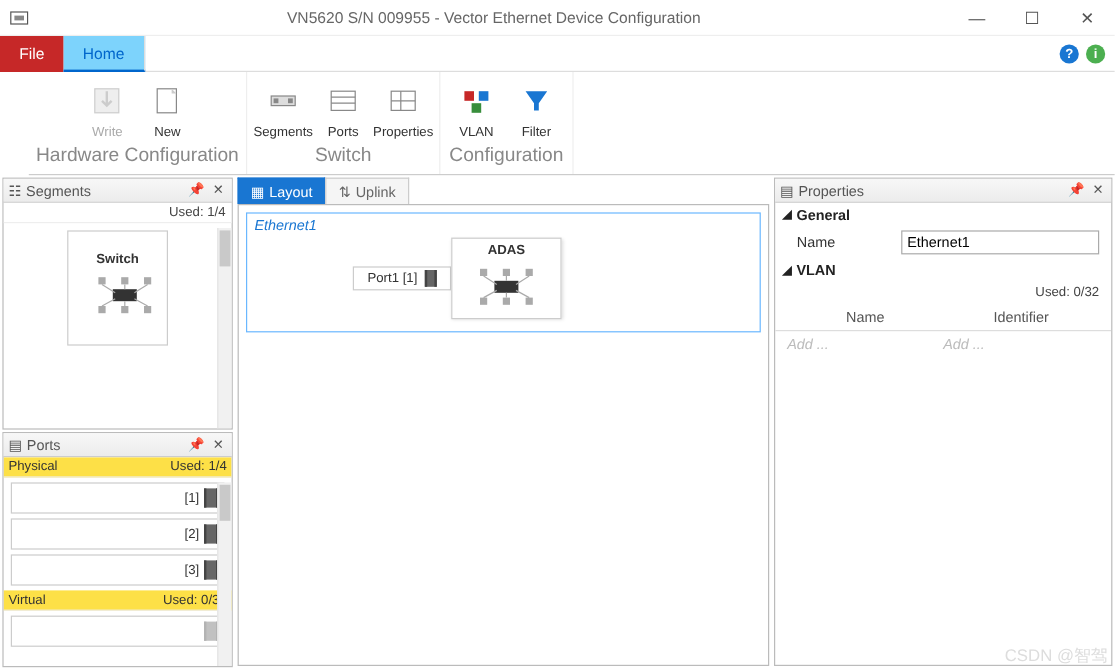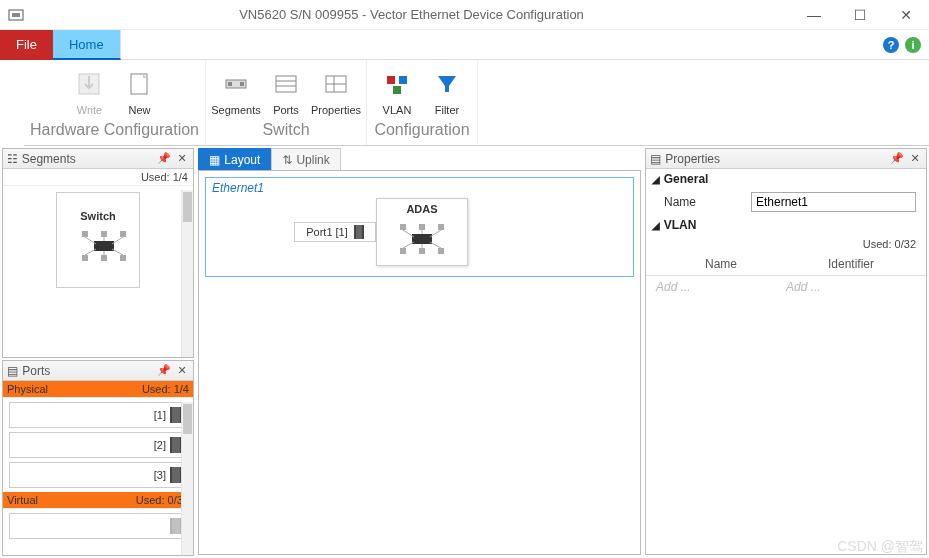--- a/index.html
+++ b/index.html
@@ -45,21 +45,21 @@
 
 .segments-panel { flex: 1; margin-bottom: 2px; }
 .used-bar { text-align: right; padding: 2px 5px; font-size: 11px; color: #444; background: #fff; border-bottom: 1px solid #eee; }
 .palette { padding: 6px; }
 .palette-item { border: 1px solid #ccc; background: #fff; width: 84px; margin: 0 auto 8px; padding: 17px; text-align: center; cursor: move; }
 .palette-item .plbl { font-size: 11px; font-weight: bold; color: #333; margin-bottom: 4px; }
 .switch-glyph { margin: 4px auto; }
 
 
 .ports-panel { height: 196px; }
-.ports-sub { padding: 2px 4px; font-size: 11px; color: #333; display: flex; justify-content: space-between; background: #f97316; border-bottom: 1px solid #eee; }
+.ports-sub { padding: 2px 4px; font-size: 11px; color: #333; display: flex; justify-content: space-between; background: #fde047; border-bottom: 1px solid #eee; }
 .port-row { border: 1px solid #ccc; margin: 4px 6px; height: 26px; display: flex; align-items: center; justify-content: flex-end; padding: 0 4px; gap: 4px; }
 .port-row .pnum { font-size: 11px; }
 .port-plug { width: 12px; height: 16px; background: #666; border-left: 2px solid #444; border-right: 2px solid #444; }
 
 
 .canvas-tabs { display: flex; height: 22px; }
 .ctab { display: flex; align-items: center; gap: 4px; padding: 0 10px; border: 1px solid #ccc; border-bottom: none; background: #f5f5f5; font-size: 12px; color: #666; }
 .ctab.active { background: #1976d2; color: #fff; border-color: #1976d2; }
 .canvas { border: 1px solid #bbb; height: 385px; background: #fff; position: relative; }
 .ethernet-box { position: absolute; left: 6px; top: 6px; right: 6px; height: 100px; border: 1px solid #6ab7ff; }

